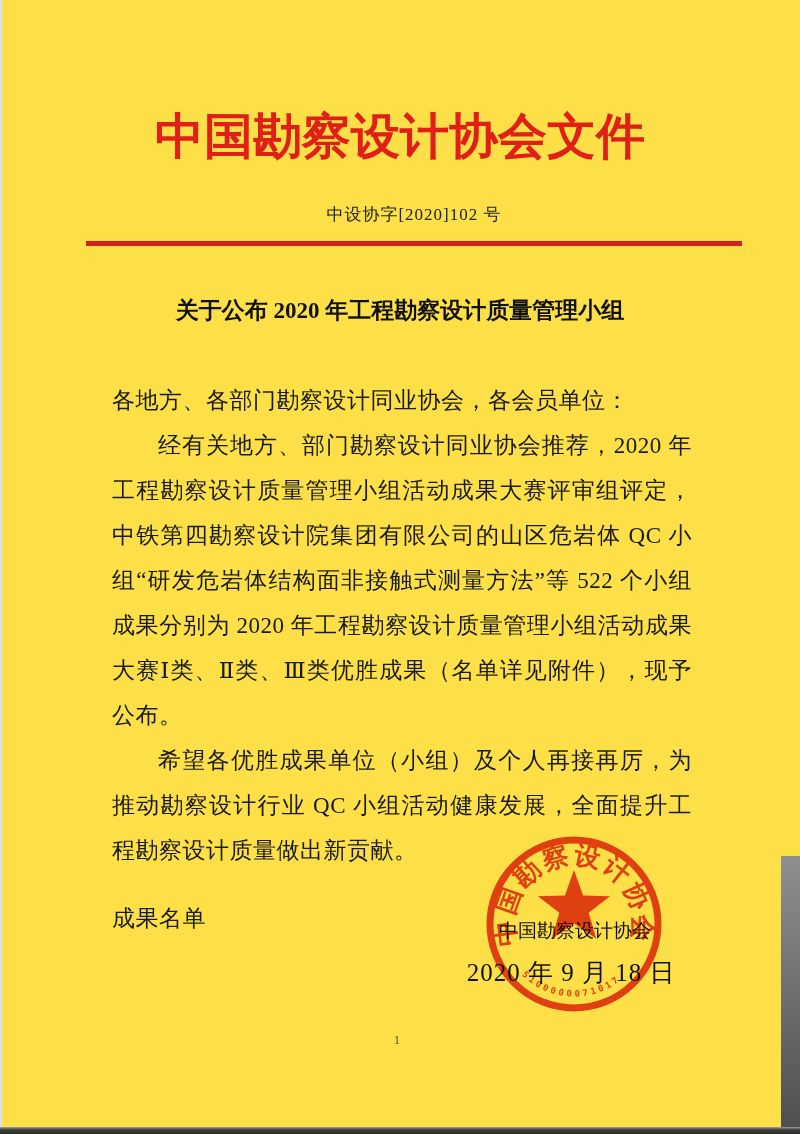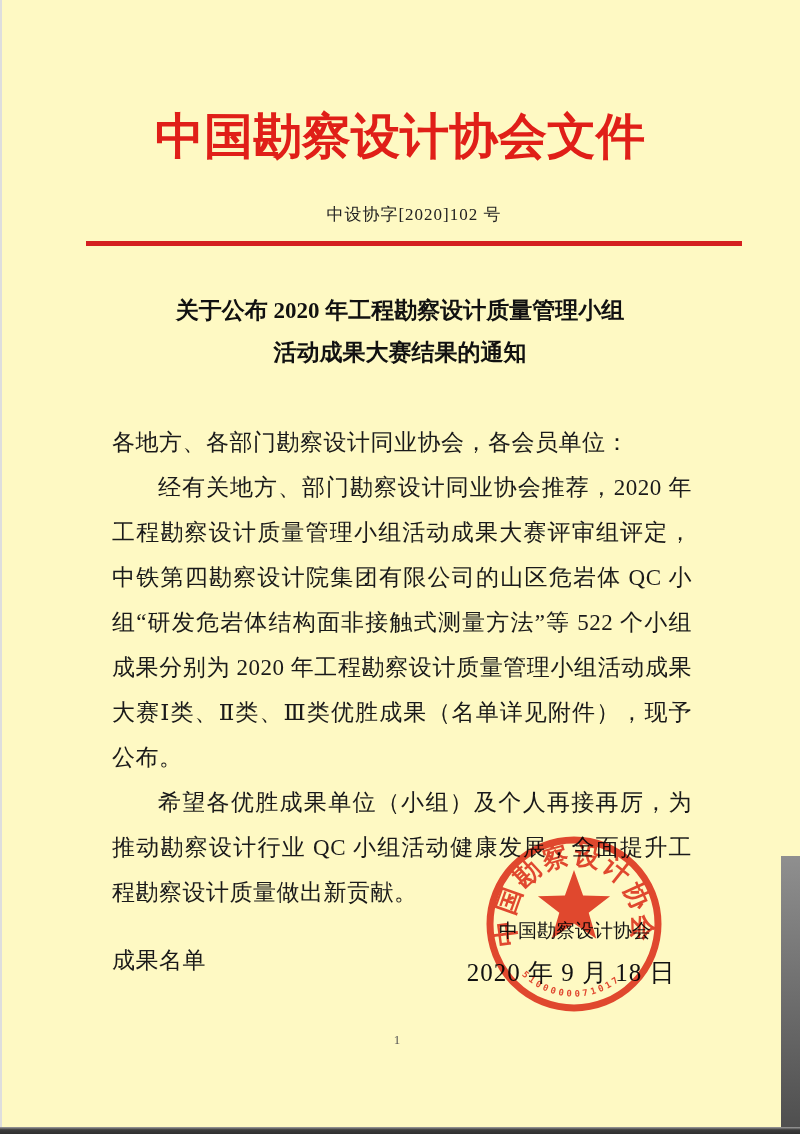--- a/index.html
+++ b/index.html
@@ -6,21 +6,21 @@
     --header-red:#e01f18;
     --rule-red:#d42020;
     --seal-red:#dd2f21;
   }
   html,body{margin:0;padding:0;}
   body{
     width:800px;height:1134px;position:relative;overflow:hidden;
     background:#ffffff;color:#1c1c1c;
     font-family:"Liberation Serif","DejaVu Serif",serif;
   }
-  .page{position:absolute;inset:0;background:#fef9c3;}
+  .page{position:absolute;inset:0;background:#fde047;}
   .header-title{
     margin:98px 0 0 0;text-align:center;
     font-size:49px;font-weight:bold;line-height:78px;
     color:var(--header-red);white-space:nowrap;
   }
   .doc-number{
     margin-top:26px;text-align:center;
     font-size:17px;line-height:26px;letter-spacing:1px;color:#222;padding-left:28px;
   }
   .red-rule{
@@ -73,21 +73,20 @@
 <div class="page">
 
   <div class="header-title">中国勘察设计协会文件</div>
 
   <div class="doc-number">中设协字[2020]102 号</div>
 
   <div class="red-rule"></div>
 
   <div class="notice-title">
     <div>关于公布 2020 年工程勘察设计质量管理小组</div>
-    <div>活动成果大赛结果的通知</div>
   </div>
 
   <div class="body-text">
     <p>各地方、各部门勘察设计同业协会，各会员单位：</p>
     <p class="indent">经有关地方、部门勘察设计同业协会推荐，2020 年工程勘察设计质量管理小组活动成果大赛评审组评定，中铁第四勘察设计院集团有限公司的山区危岩体 QC 小组“研发危岩体结构面非接触式测量方法”等 522 个小组成果分别为 2020 年工程勘察设计质量管理小组活动成果大赛Ⅰ类、Ⅱ类、Ⅲ类优胜成果（名单详见附件），现予公布。</p>
     <p class="indent">希望各优胜成果单位（小组）及个人再接再厉，为推动勘察设计行业 QC 小组活动健康发展，全面提升工程勘察设计质量做出新贡献。</p>
     <div class="attachment">
       <p>成果名单</p>
     </div>
   </div>

